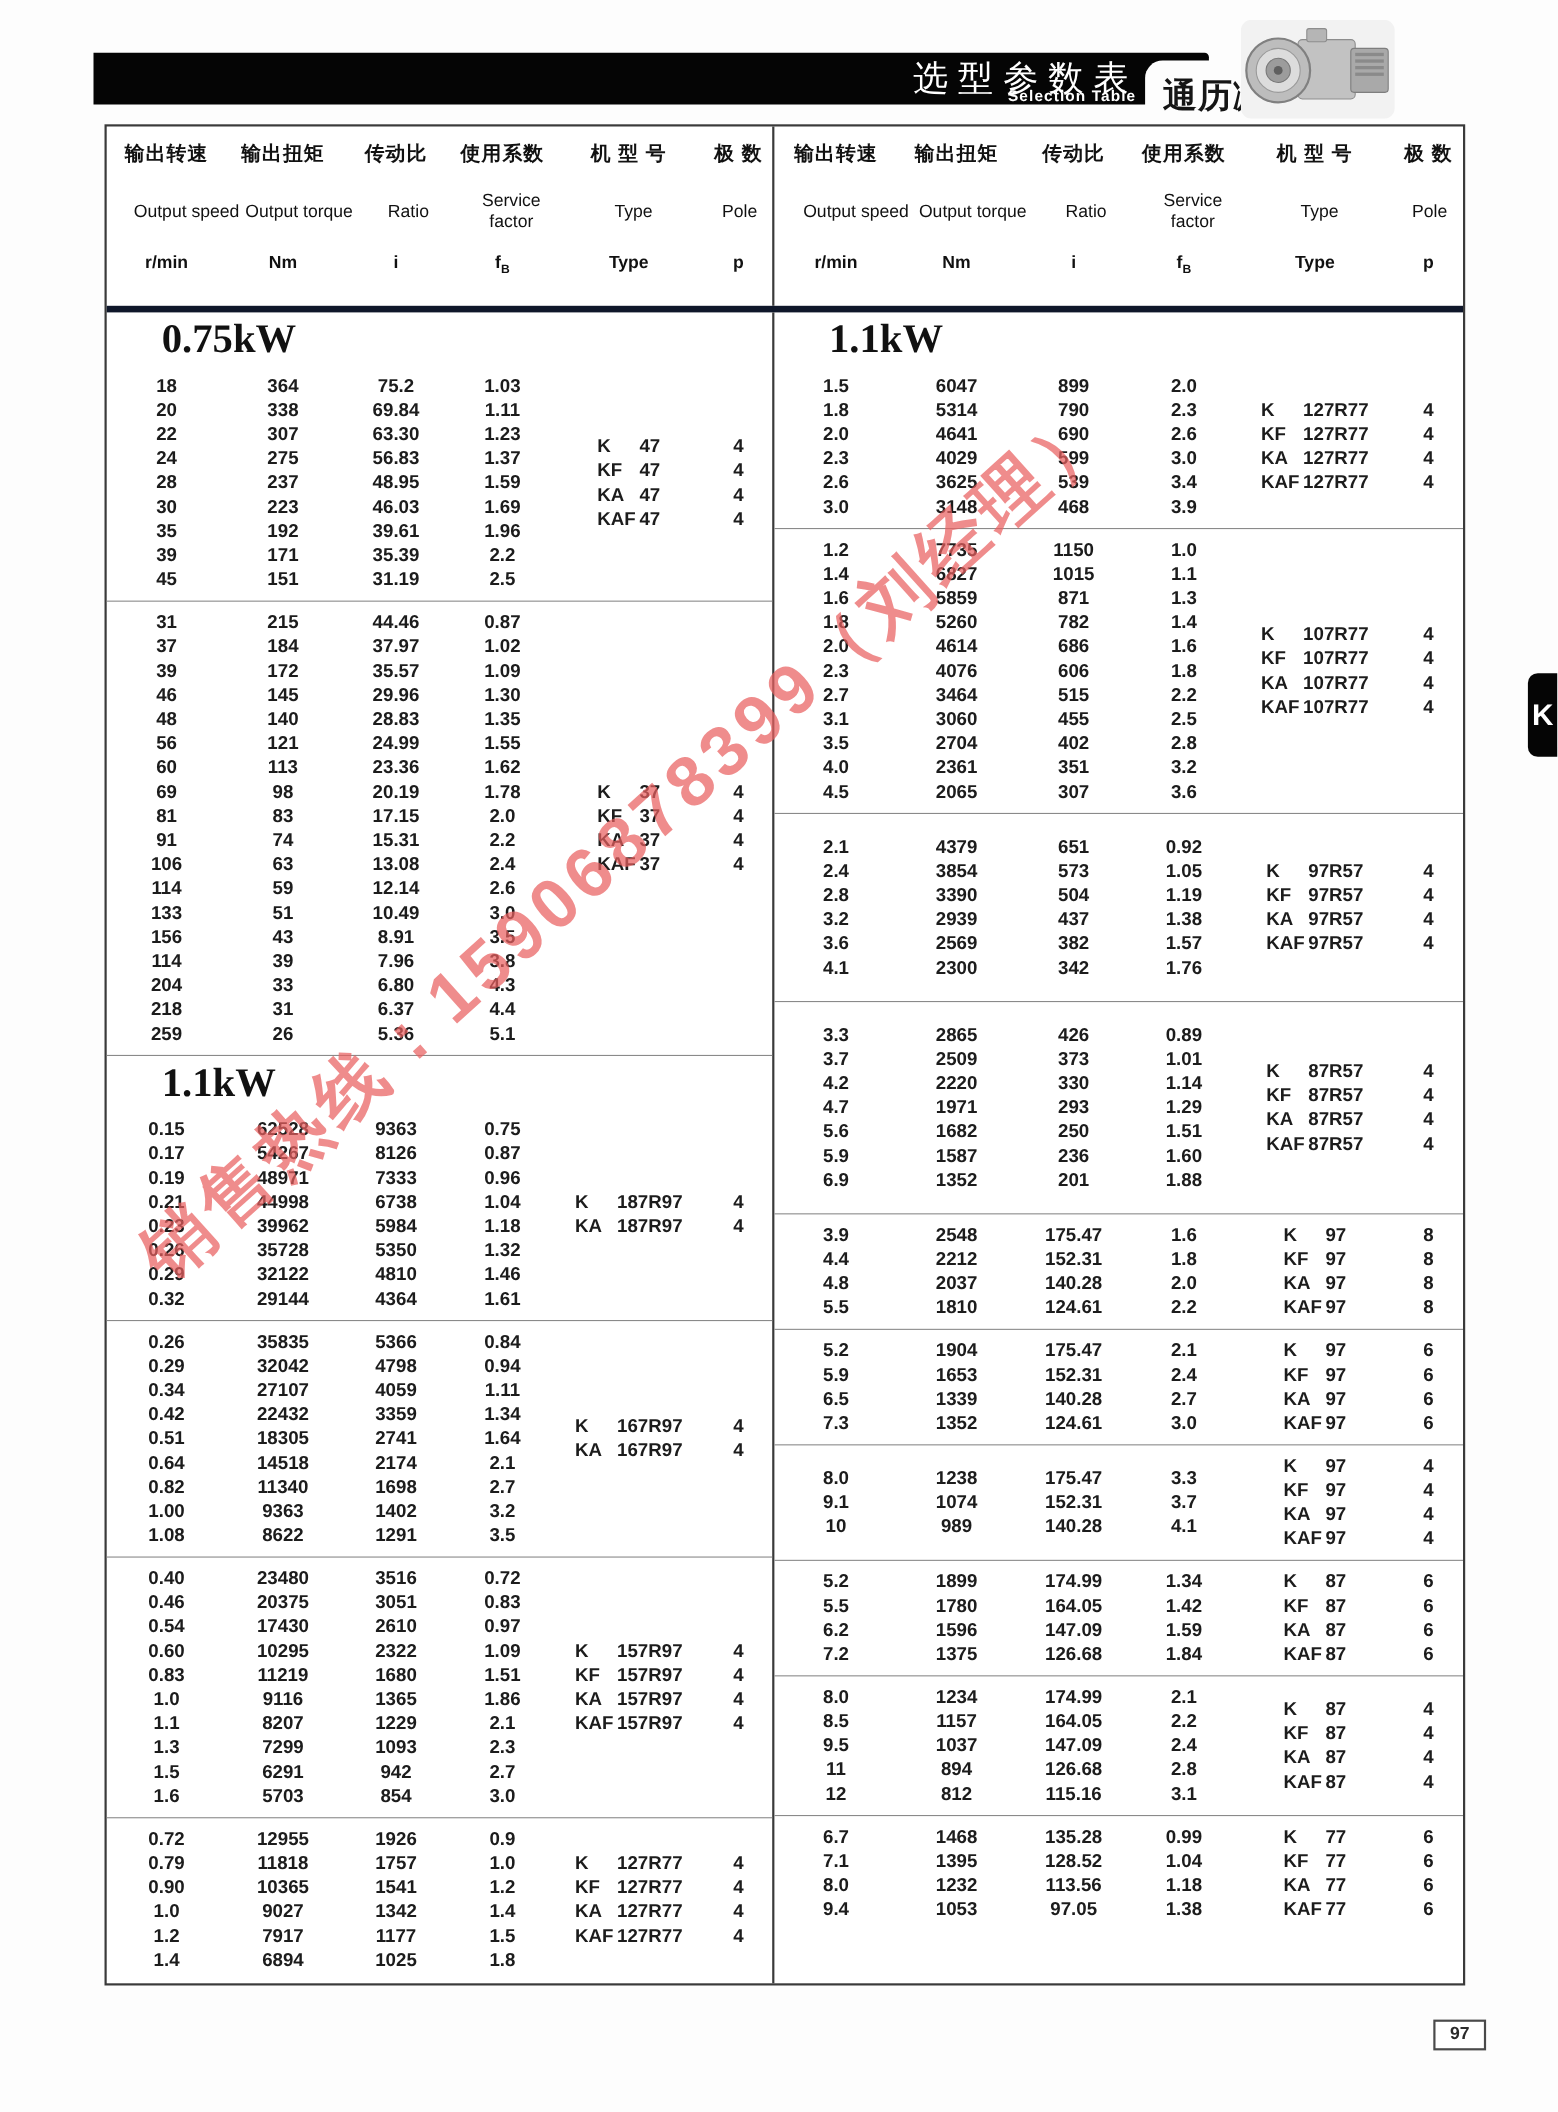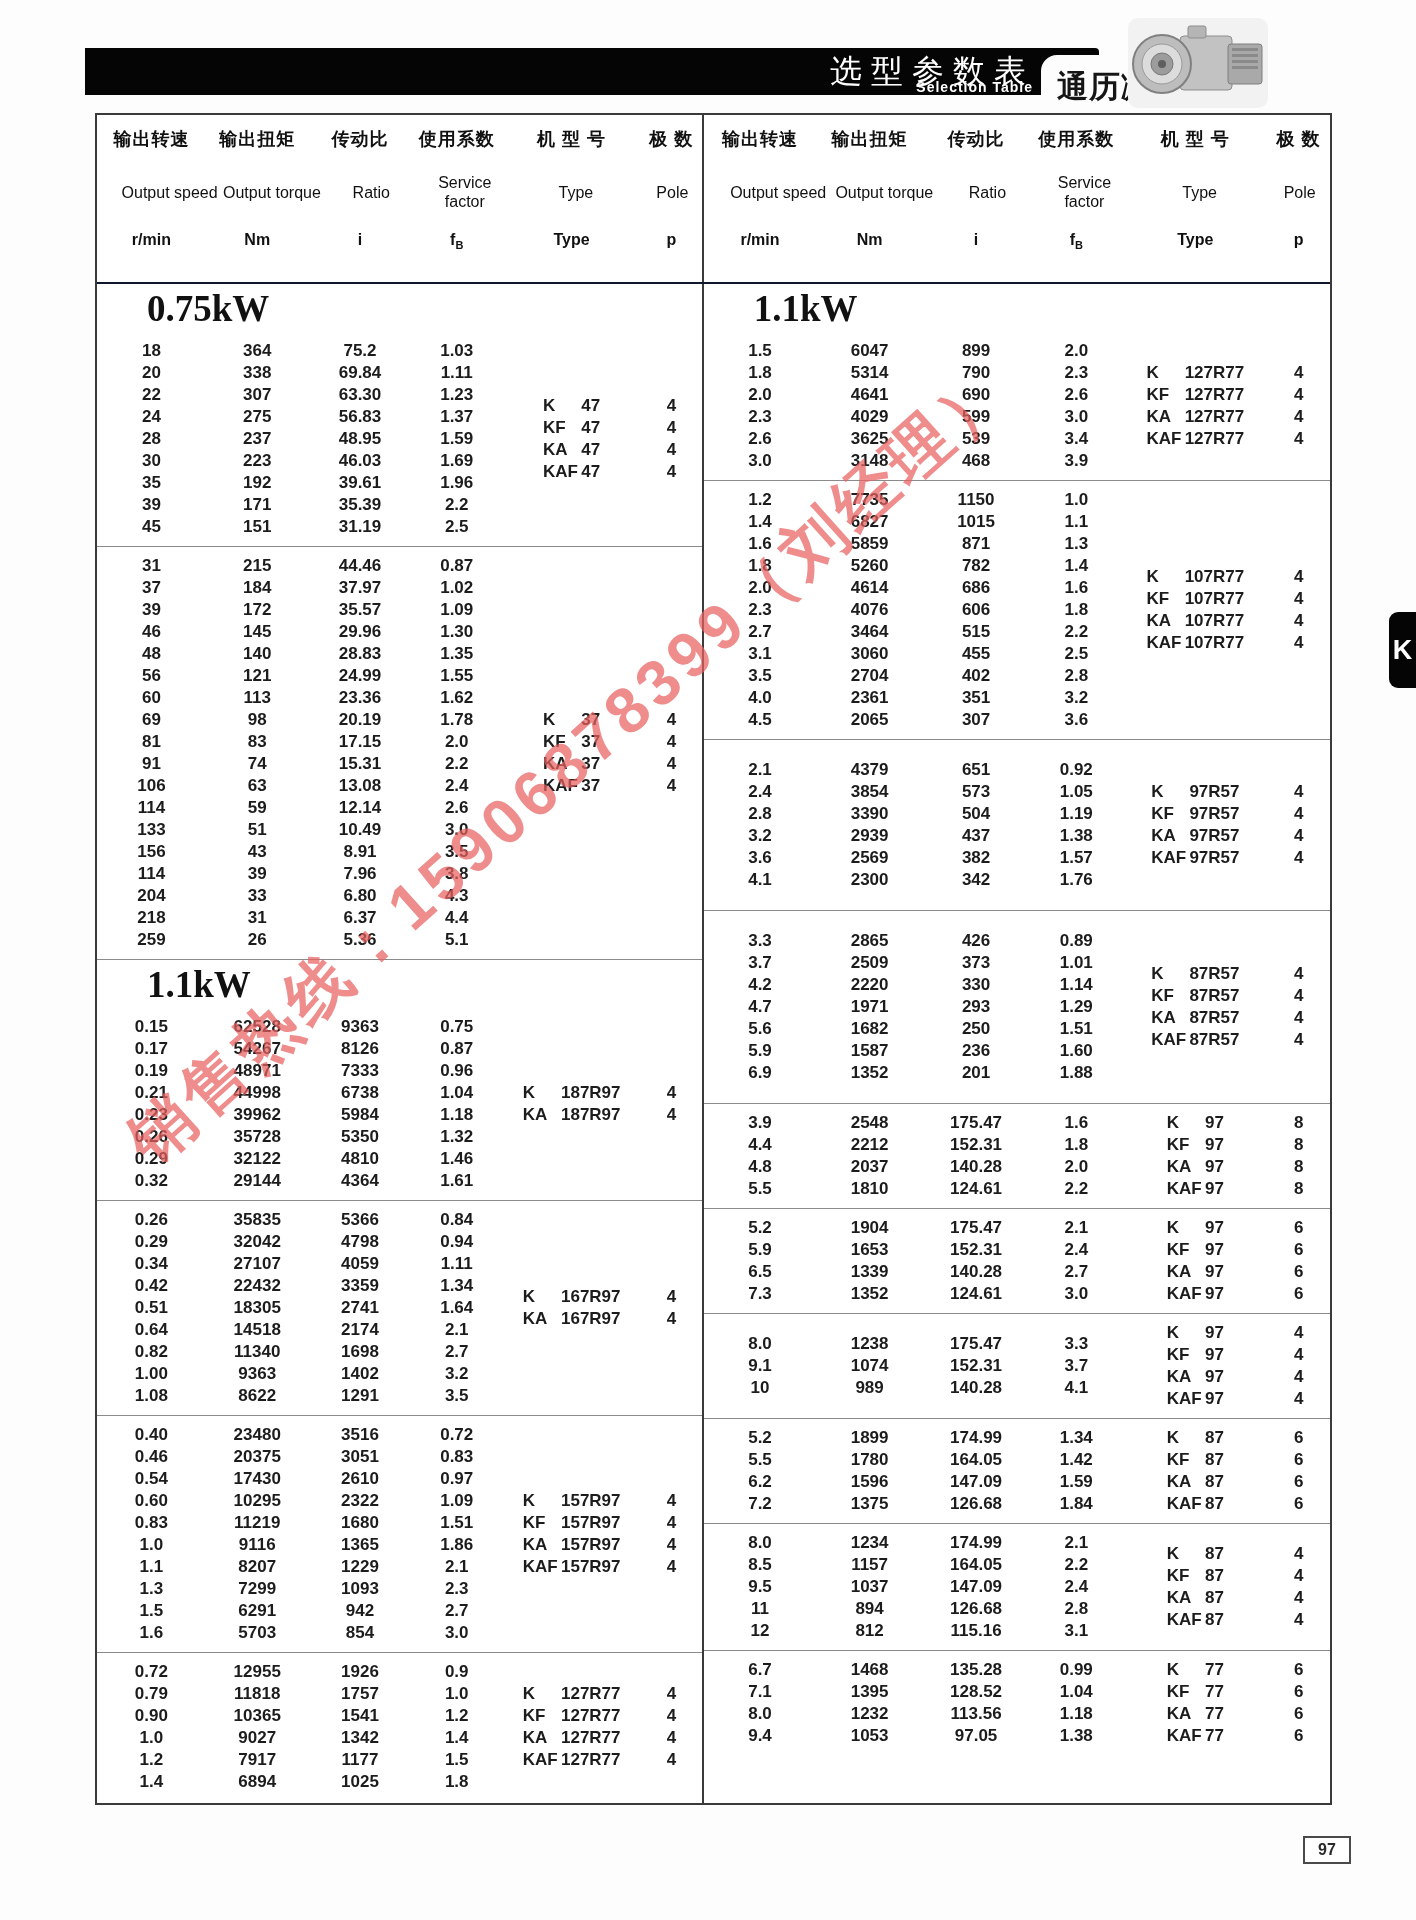--- a/index.html
+++ b/index.html
@@ -30,21 +30,21 @@
             color:#2a2a2a;background:#fff;}
 
   
   .watermark{position:absolute;left:138px;top:1108px;transform:rotate(-42deg);transform-origin:0 50%;
              font-size:64px;font-weight:bold;letter-spacing:6px;white-space:nowrap;
              color:rgba(233,95,95,0.72);z-index:6;pointer-events:none;}
 
   
   .table{position:absolute;left:95px;top:113px;width:1237px;height:1692px;border:2px solid #3a3a3a;
          box-sizing:border-box;background:#fff;}
-  .thead{position:absolute;left:0;top:0;right:0;height:169px;border-bottom:2px solid #0f172a;
+  .thead{position:absolute;left:0;top:0;right:0;height:169px;border-bottom:6px solid #0f172a;
          box-sizing:border-box;display:flex;}
   .tbody{position:absolute;left:0;top:169px;right:0;bottom:0;display:flex;}
   .half{position:relative;box-sizing:border-box;}
   .half.left{width:49.2%;border-right:2px solid #3a3a3a;}
   .half.right{width:50.8%;}
 
   .hrow{display:grid;grid-template-columns:18% 17% 17% 15% 23% 10%;}
   .hrow-cn{margin-top:12px;font-size:18px;font-weight:bold;letter-spacing:1px;}
   .hrow-cn .hcell{text-align:center;white-space:nowrap;}
   .hrow-en{margin-top:10px;font-size:16px;line-height:19px;height:62px;align-items:center;margin-left:20px;}

